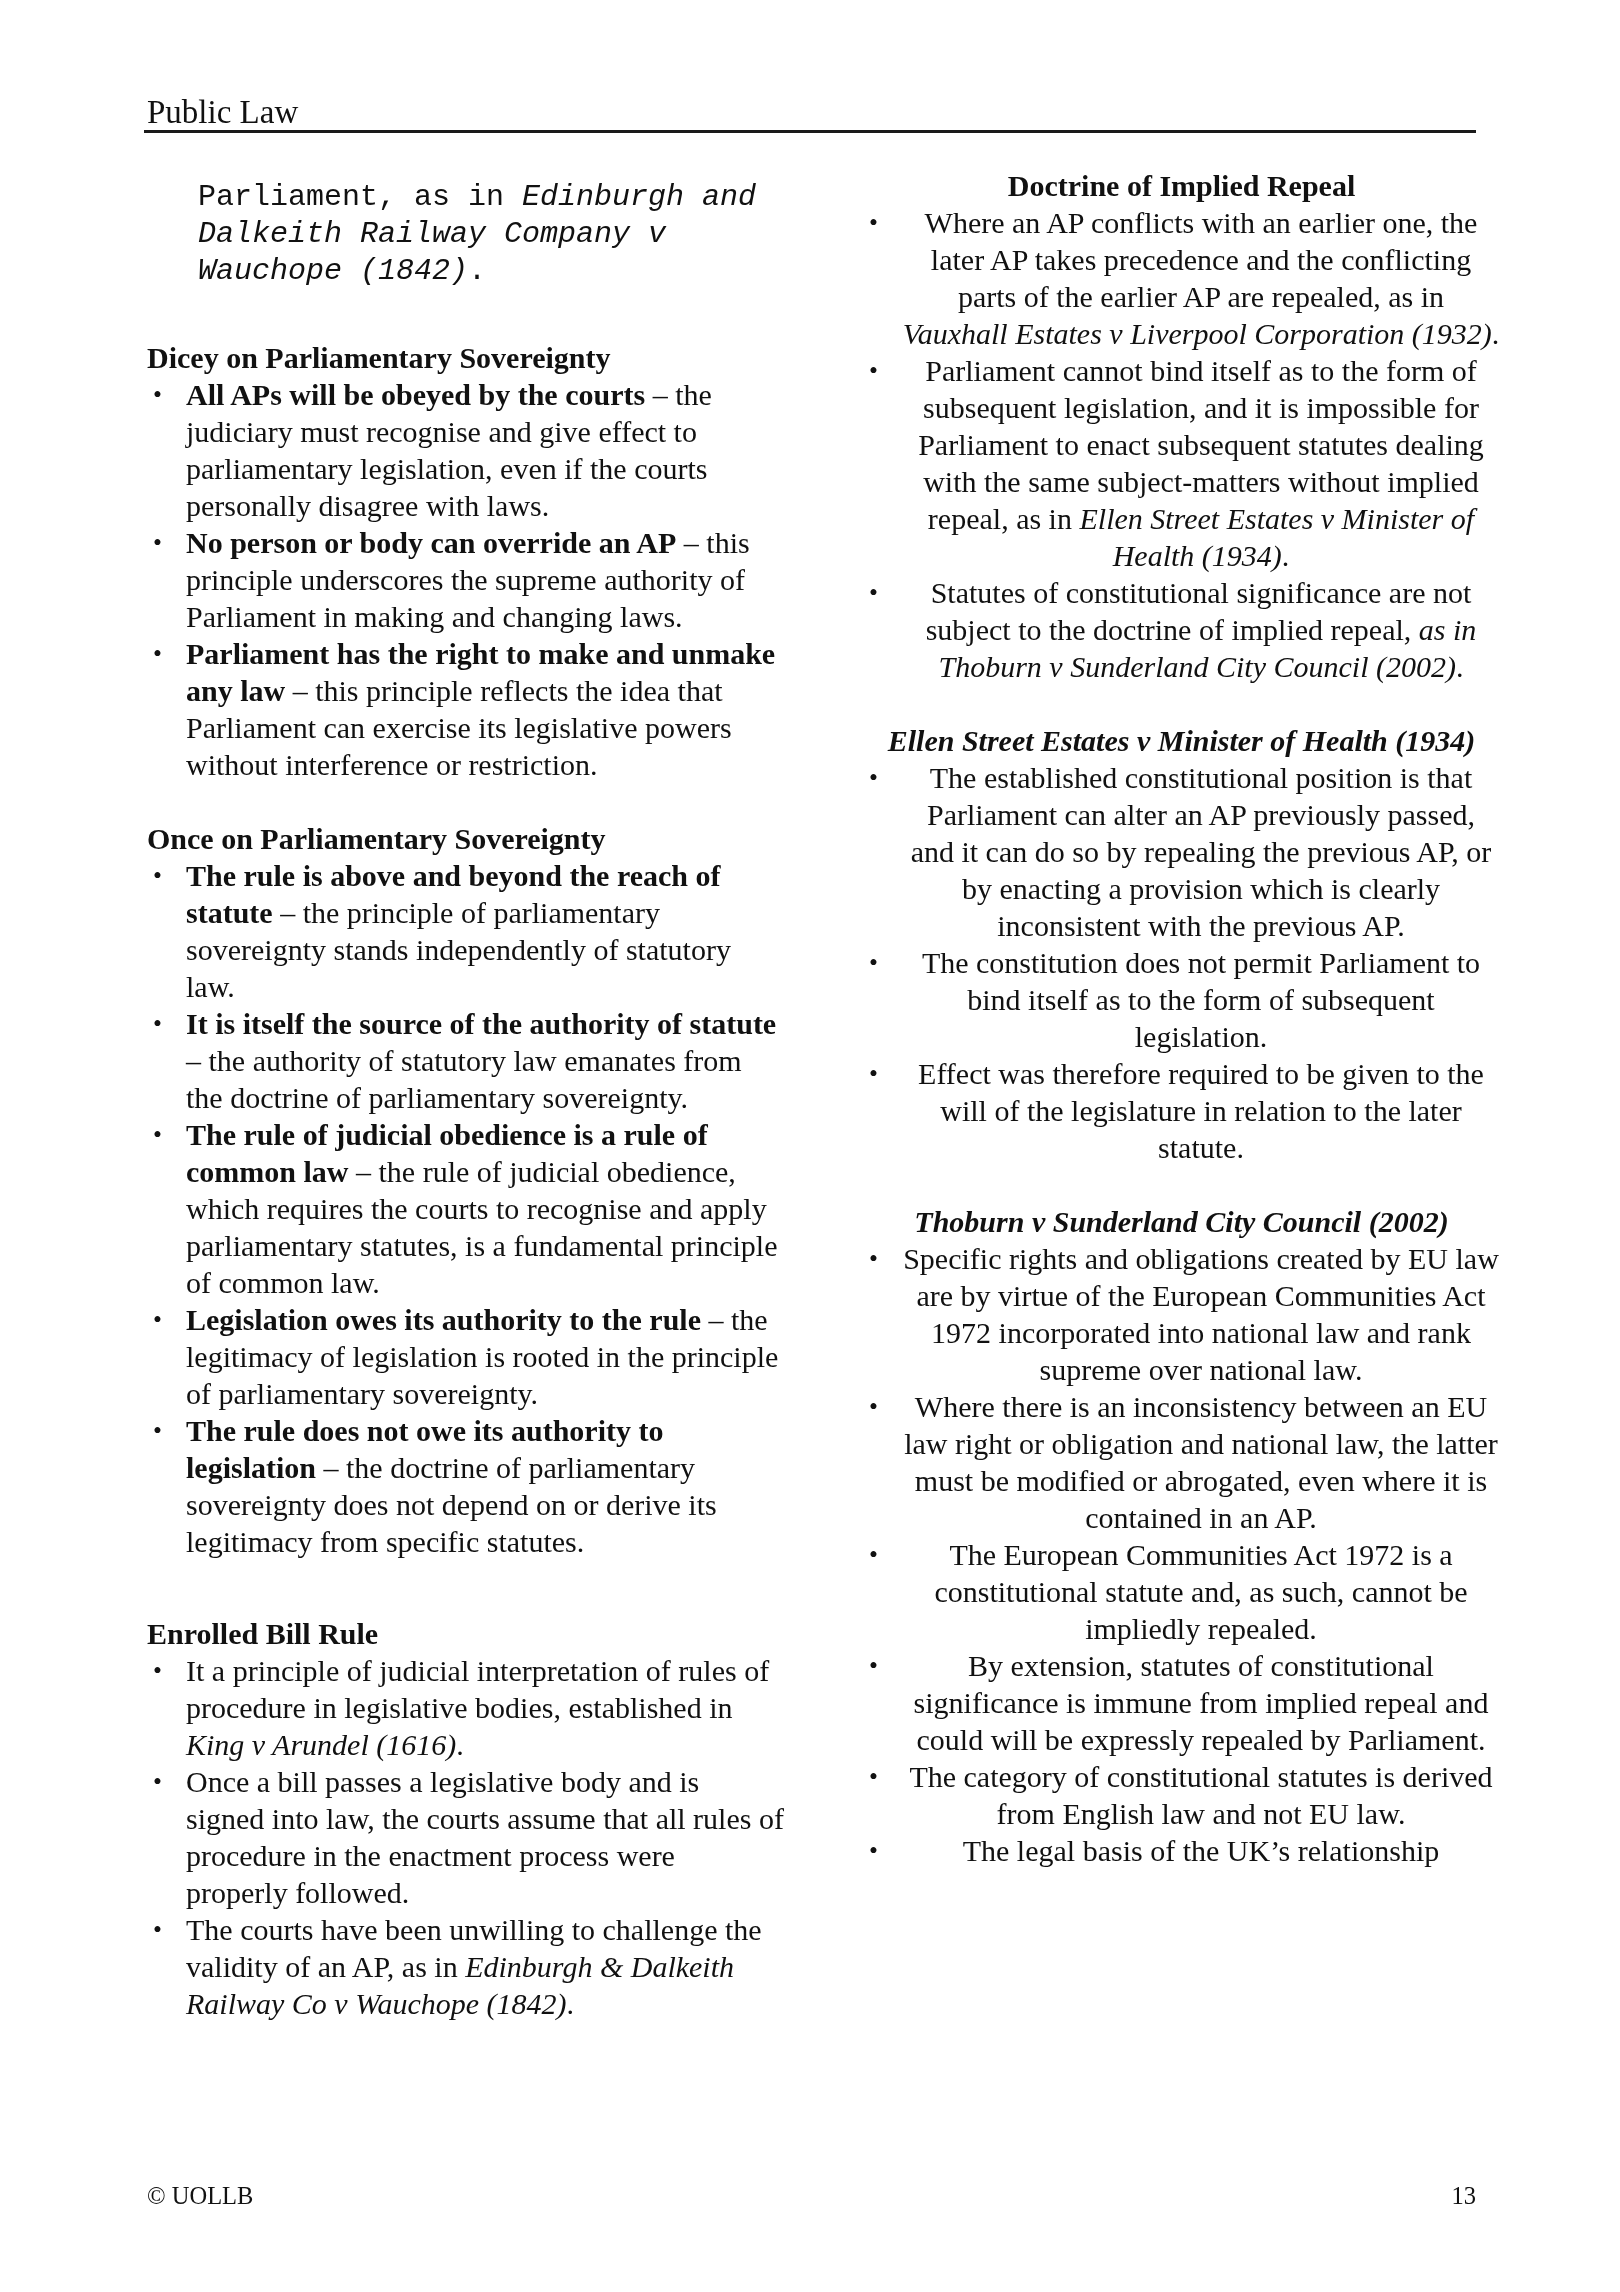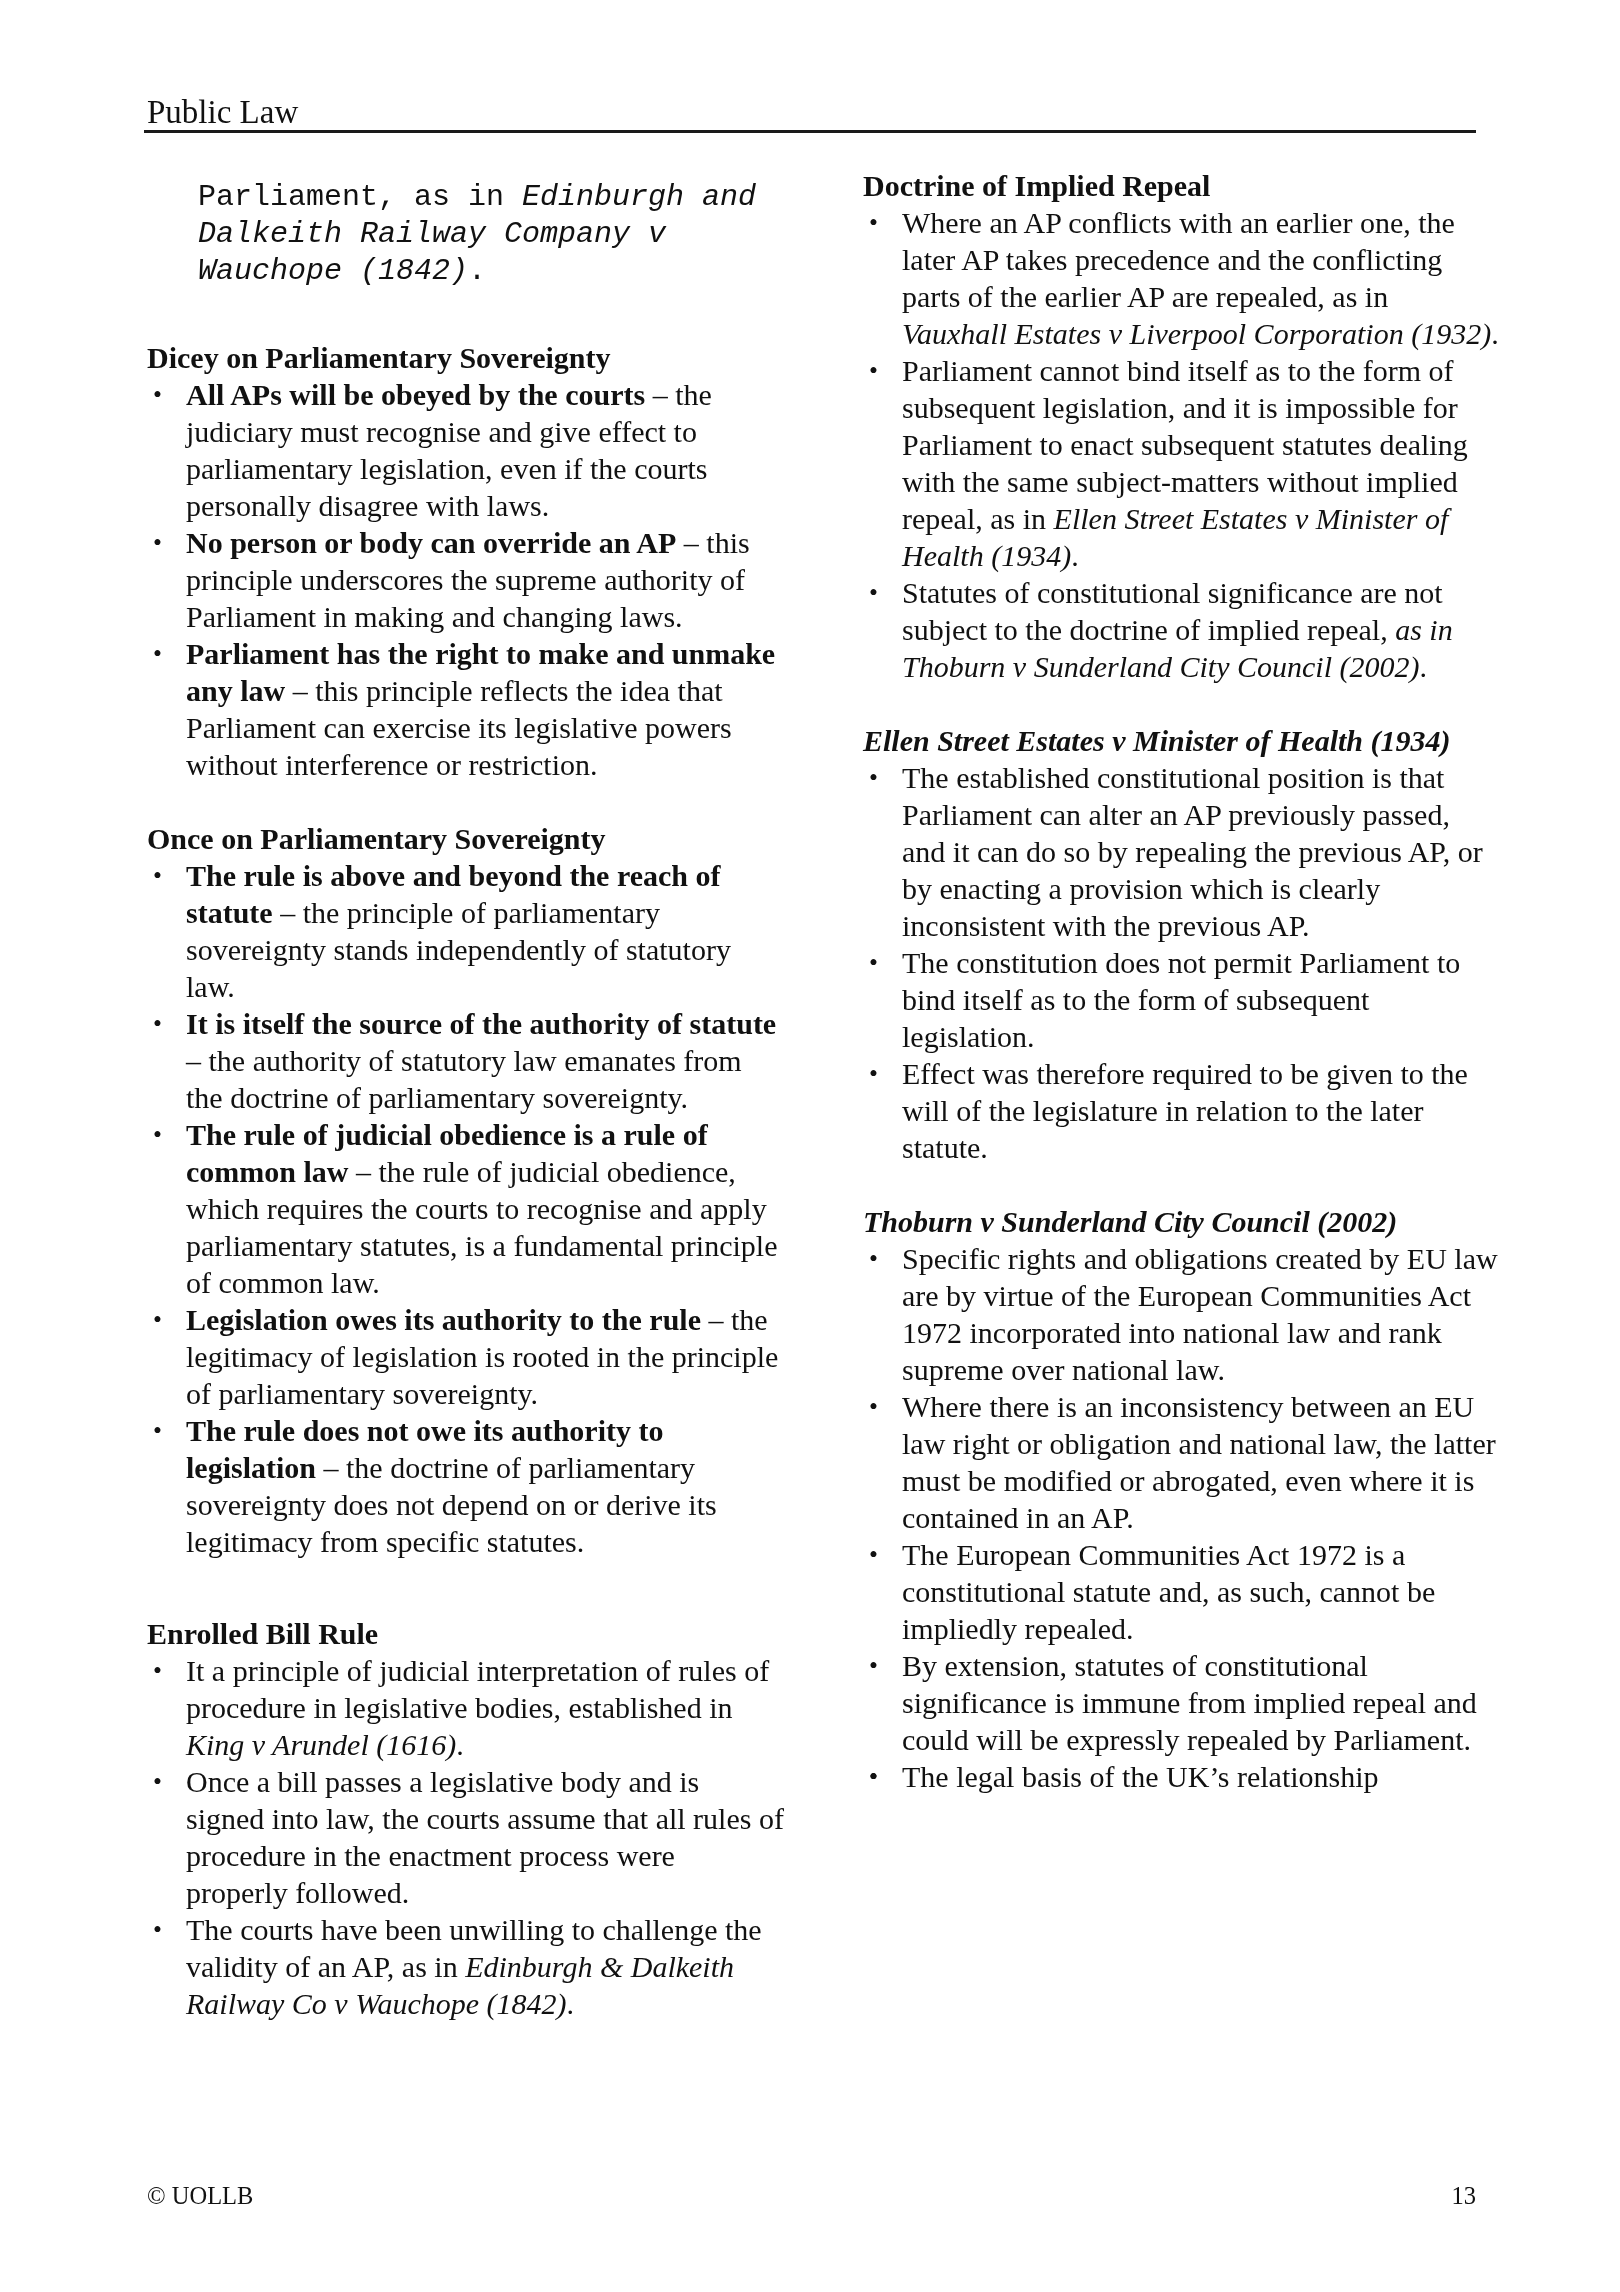--- a/index.html
+++ b/index.html
@@ -14,21 +14,21 @@
     }
     .header-rule {
       position: absolute; left: 144px; top: 130px; width: 1332px; height: 2.9px;
       background: #1a1a1a;
     }
     .col {
       position: absolute; top: 167px;
       font-size: 30px; line-height: 37px;
     }
     .col-left { left: 147px; width: 637px; }
-    .col-right { left: 863px; width: 637px; }
+    .col-right { left: 863px; width: 637px; text-align: center; }
     .section { margin: 0; }
     .heading { font-weight: bold; margin: 0; }
     .heading.italic { font-style: italic; }
     .cont { padding-left: 39px; margin: 12px; font-family: Liberation Mono, monospace; }
     ul.bullets { list-style: none; margin: 0; padding: 0; }
     ul.bullets li { position: relative; padding-left: 39px; margin: 0; }
     ul.bullets li .bullet {
       position: absolute; left: 5.9px; top: 0; font-size: 25.5px;
     }
     .gap { height: 37px; }
@@ -112,21 +112,21 @@
 
   <div class="gap"></div>
 
   <div class="section">
     <p class="heading italic">Thoburn v Sunderland City Council (2002)</p>
     <ul class="bullets">
       <li><span class="bullet">•</span><span>Specific rights and obligations created by EU law are by virtue of the European Communities Act 1972 incorporated into national law and rank supreme over national law.</span></li>
       <li><span class="bullet">•</span><span>Where there is an inconsistency between an EU law right or obligation and national law, the latter must be modified or abrogated, even where it is contained in an AP.</span></li>
       <li><span class="bullet">•</span><span>The European Communities Act 1972 is a constitutional statute and, as such, cannot be impliedly repealed.</span></li>
       <li><span class="bullet">•</span><span>By extension, statutes of constitutional significance is immune from implied repeal and could will be expressly repealed by Parliament.</span></li>
-      <li><span class="bullet">•</span></li>
+      <li><span class="bullet">•</span><span>The category of constitutional statutes is derived from English law and not EU law.</span></li>
       <li><span class="bullet">•</span><span>The legal basis of the UK’s relationship</span></li>
     </ul>
   </div>
 </div>
 
 <div>
   <div class="footer-left">© UOLLB</div>
   <div class="footer-right">13</div>
 </div>
 

